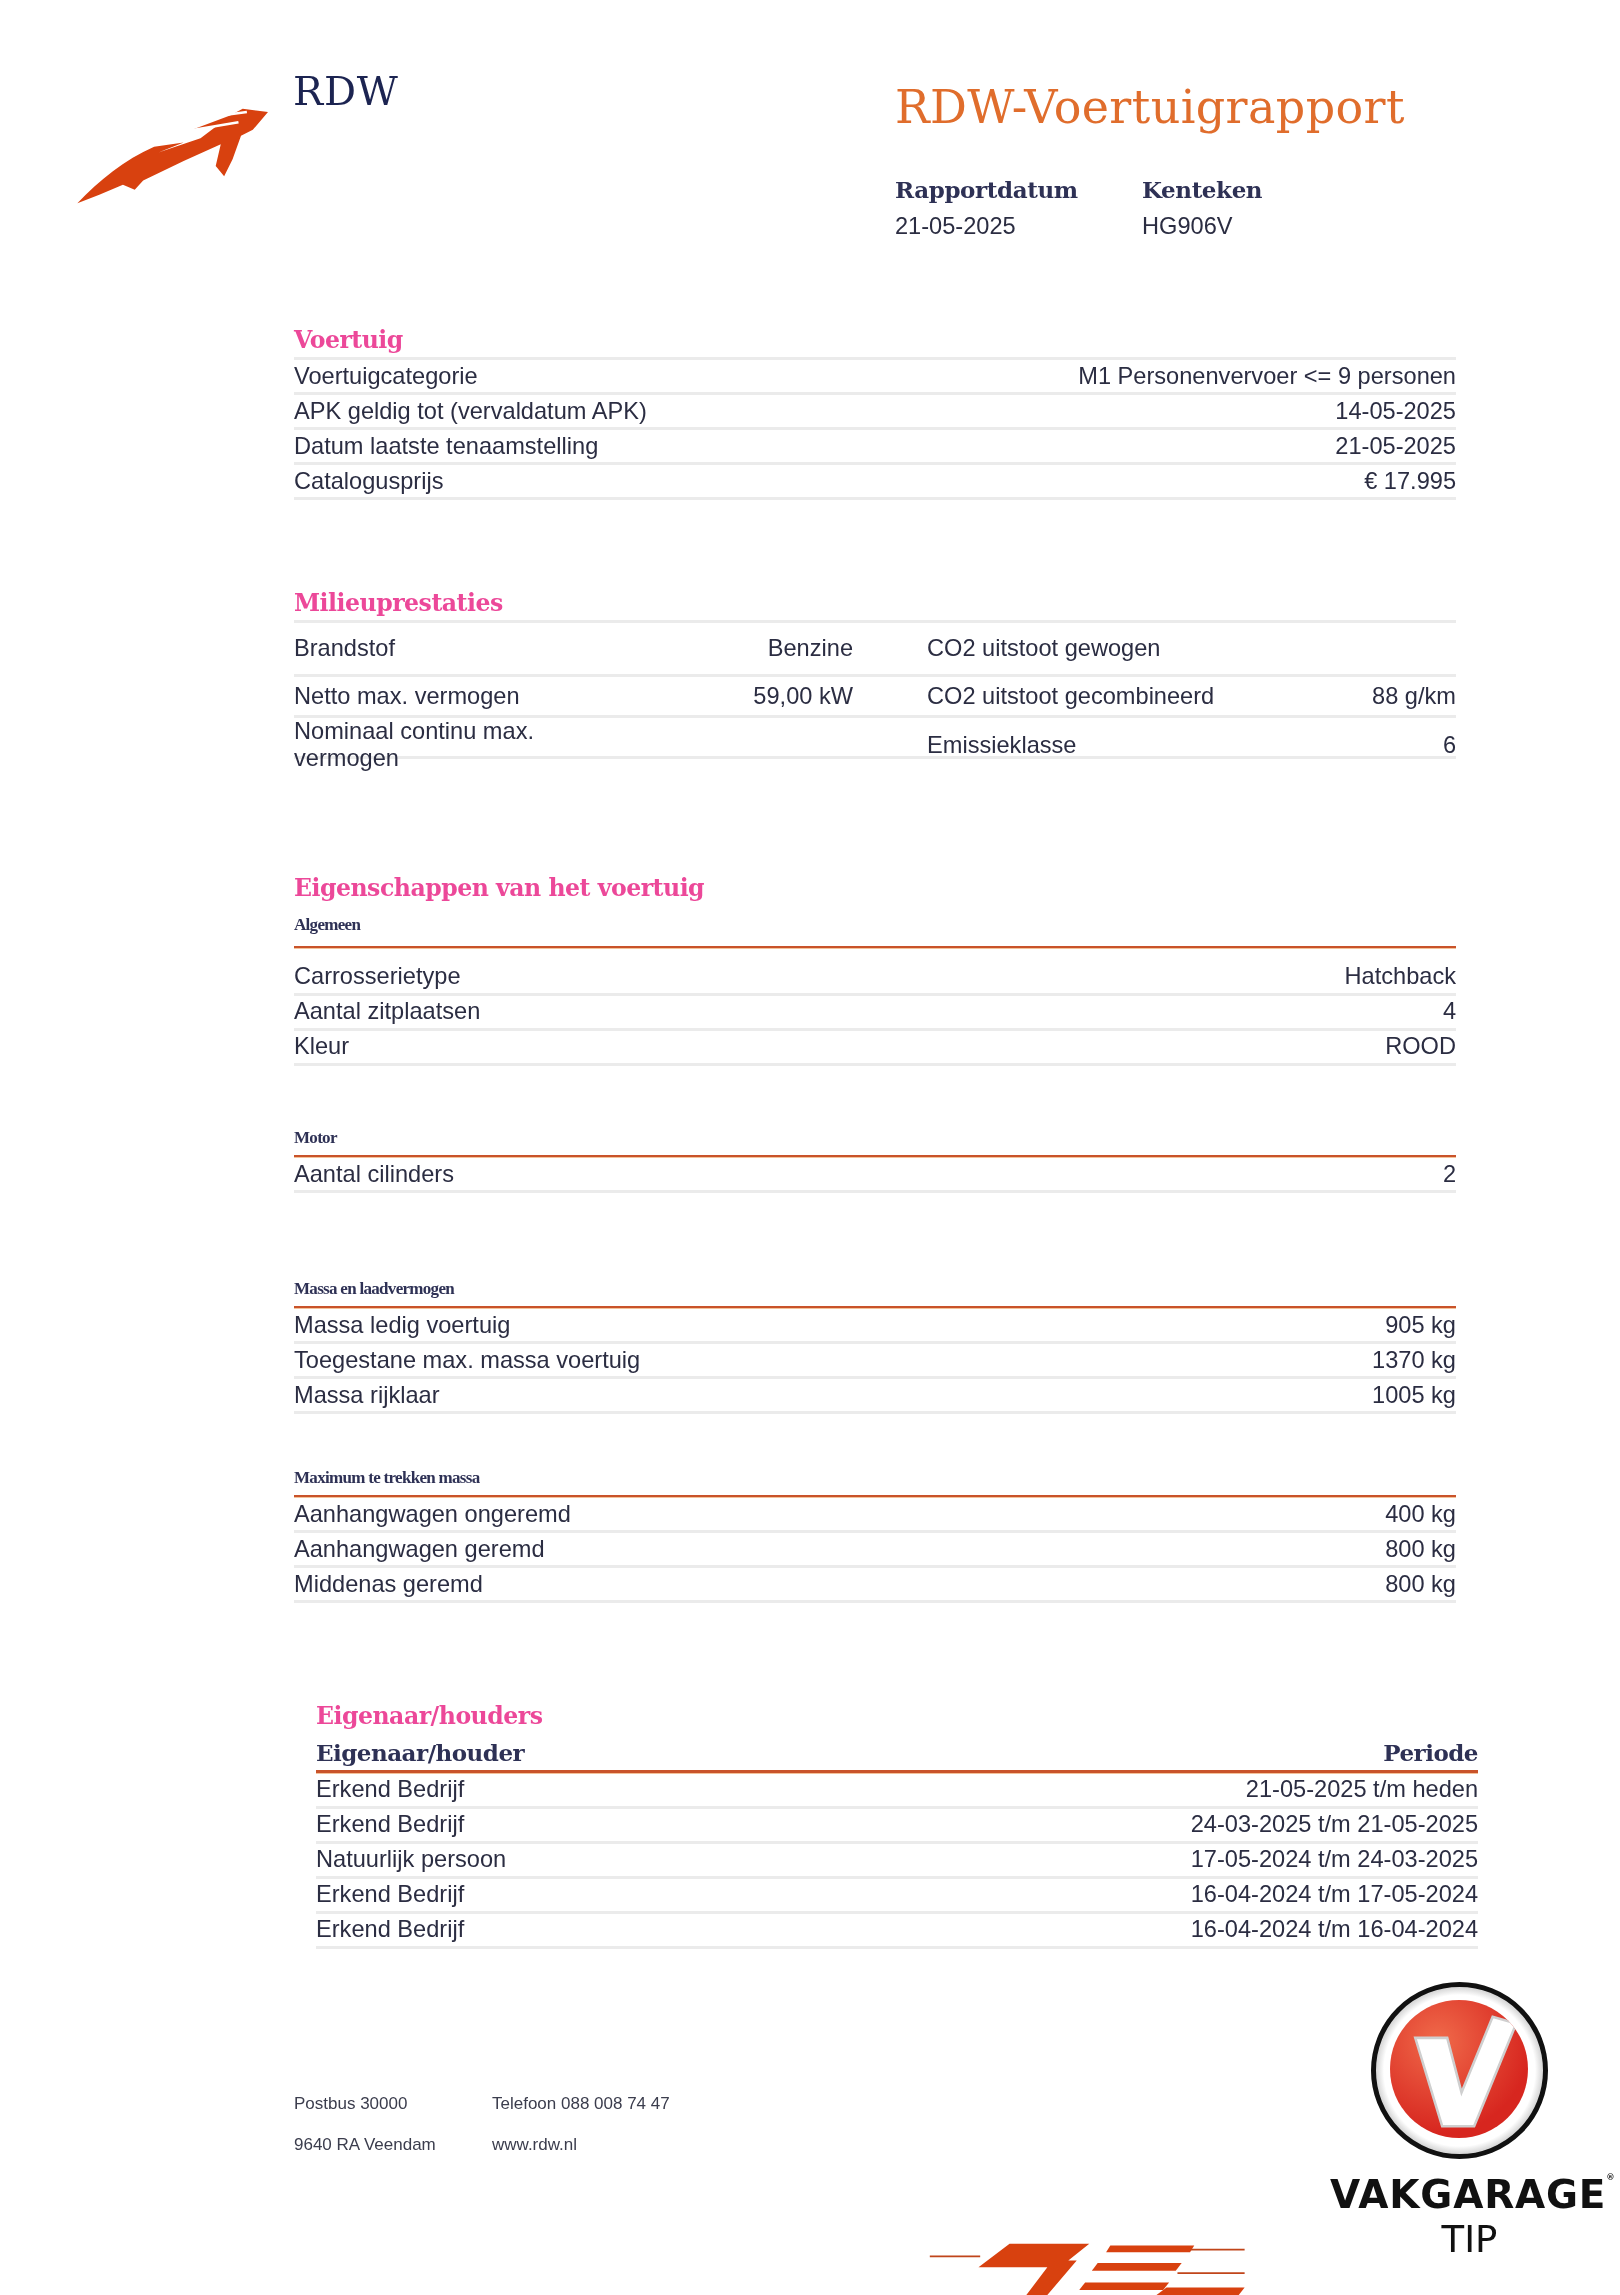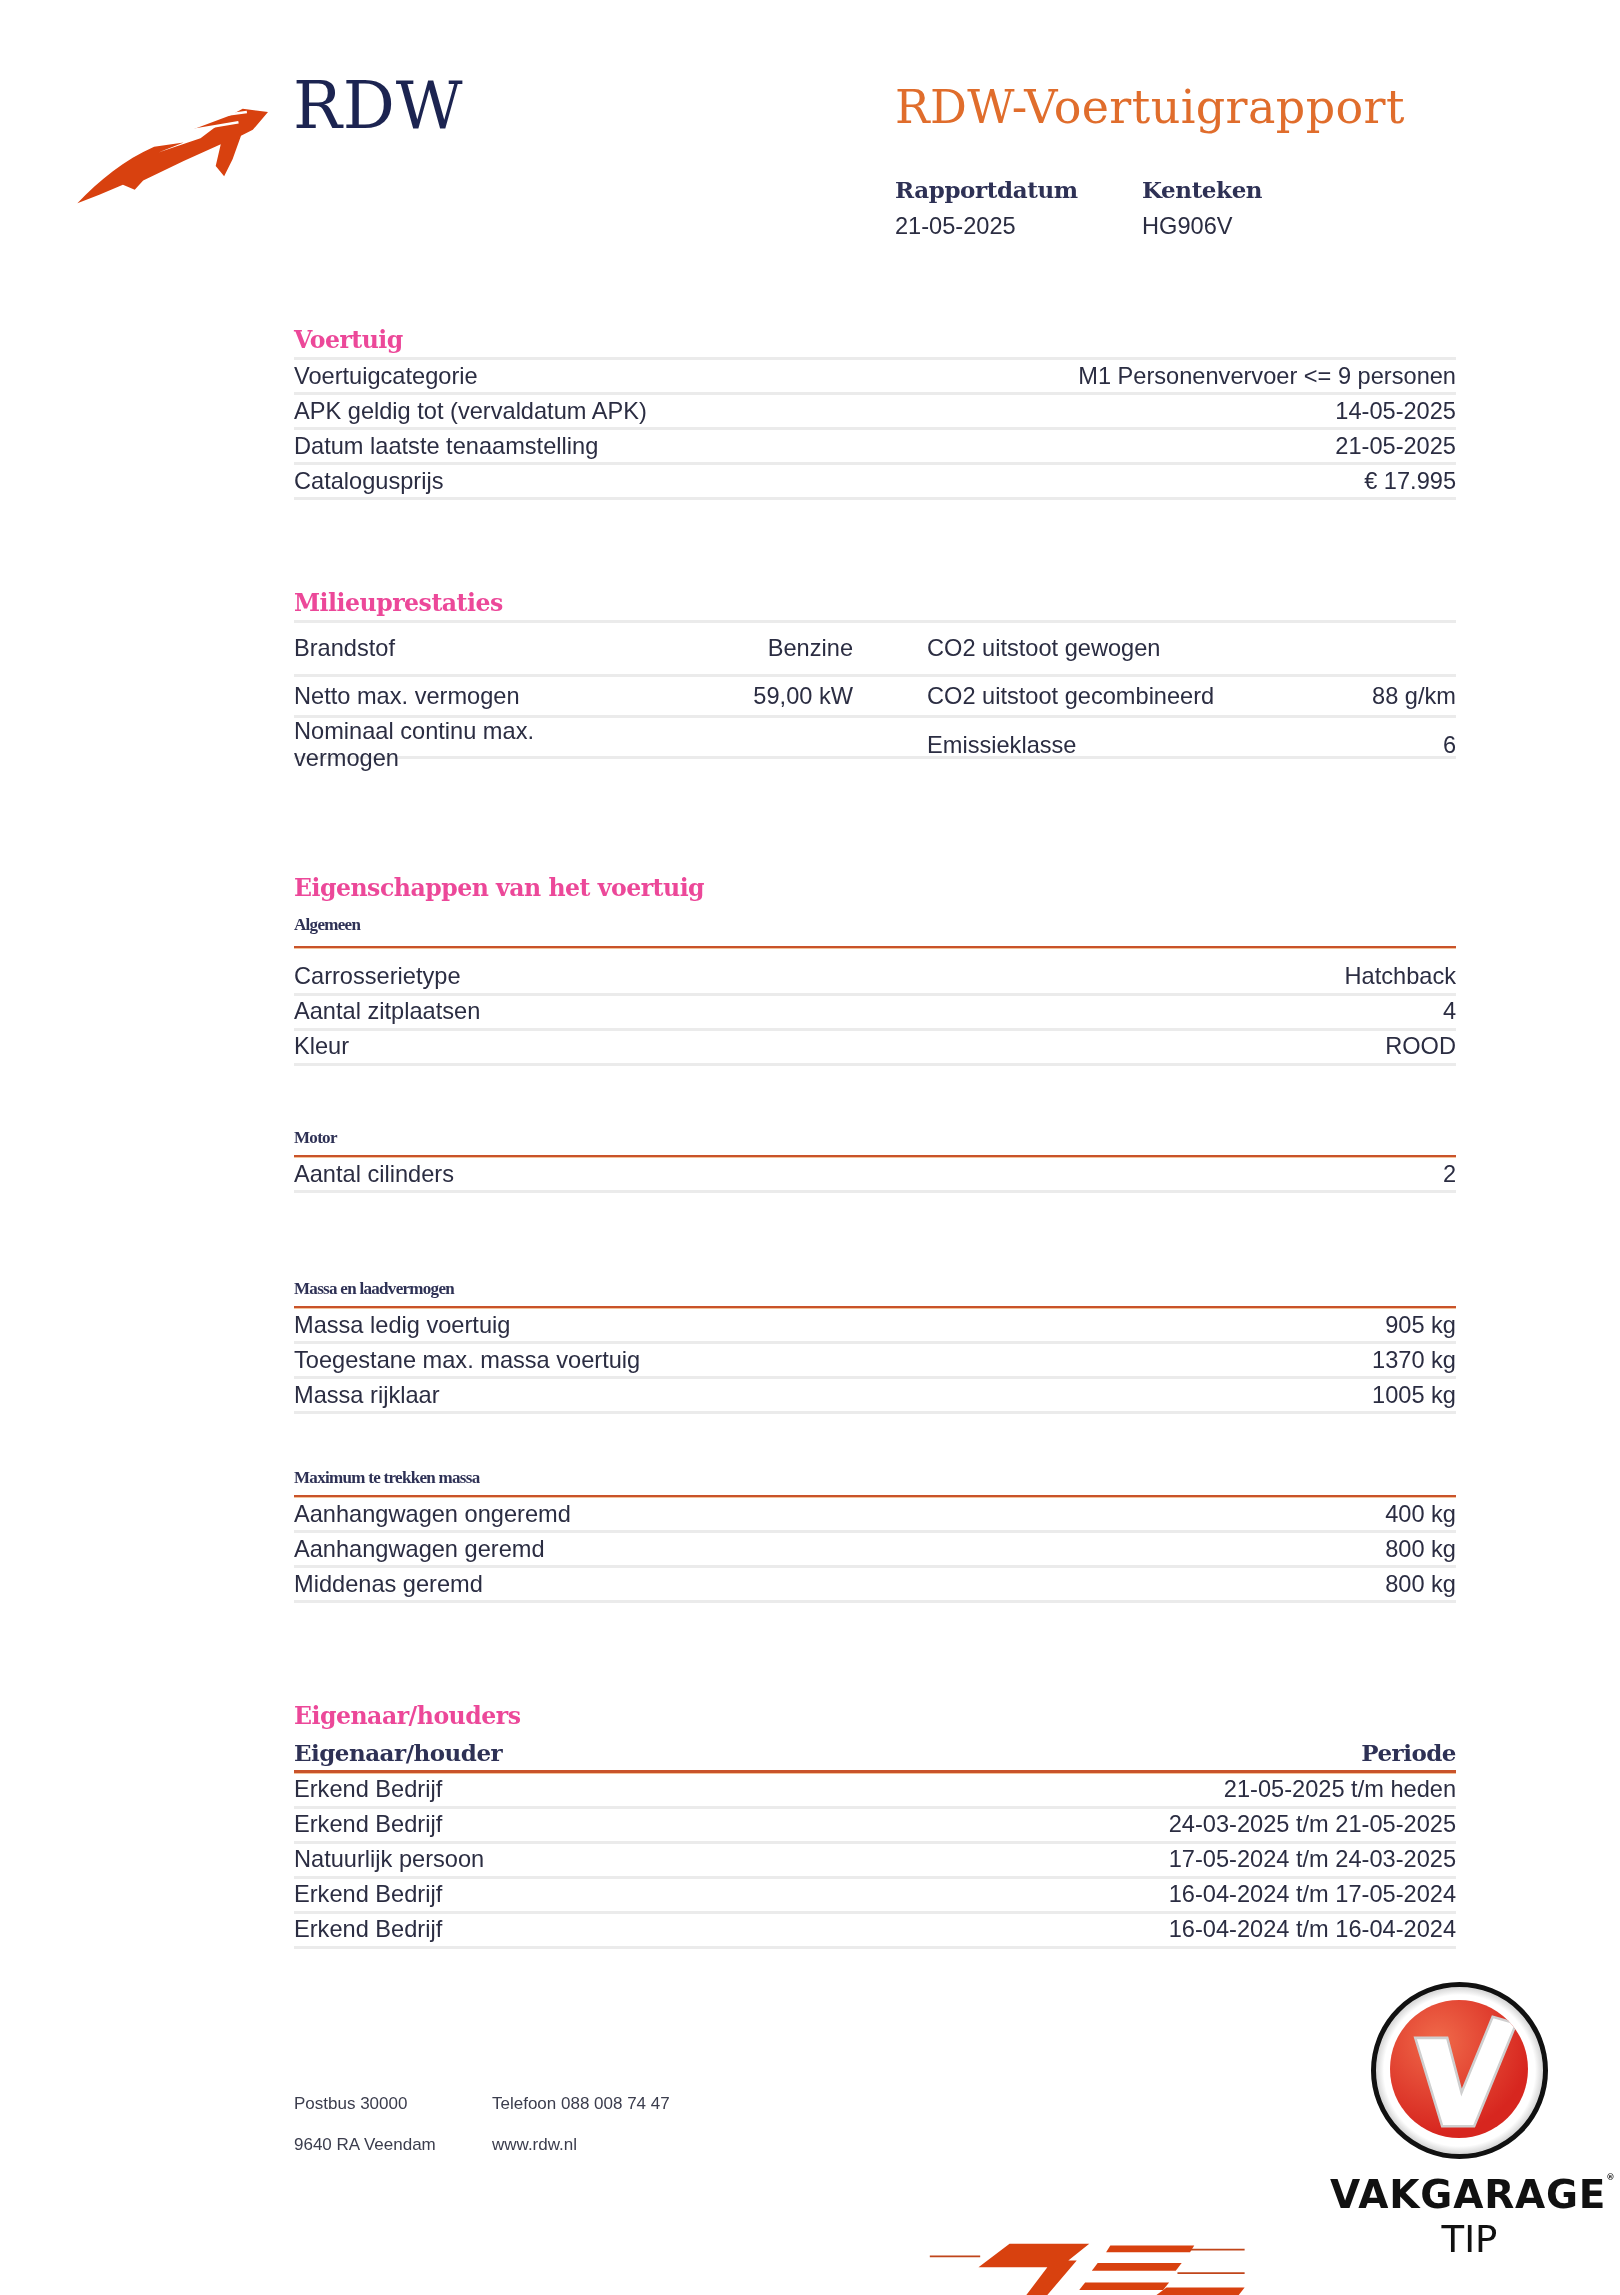--- a/index.html
+++ b/index.html
@@ -1,20 +1,20 @@
 <!DOCTYPE html>
 <html style="font-size:13.5px"><head>
   <meta charset="utf-8">
   <style>
     * { box-sizing: border-box; margin: 0; padding: 0; }
     html, body { width: 1621px; height: 2295px; background: #ffffff; overflow: hidden; }
     body { position: relative; font-family: "Liberation Sans", sans-serif; color: #2b2d42; }
 
     .logo-feather { position: absolute; left: 74px; top: 100px; width: 194px; height: 106px; }
-    .logo-text { position: absolute; left: 293px; top: 68px; font-family: "DejaVu Serif", serif; font-size: 65px; color: #1c2451; letter-spacing: 0.8px; font-weight: normal; }
+    .logo-text { position: absolute; left: 293px; top: 68px; font-family: "DejaVu Serif", serif; font-size: 40px; color: #1c2451; letter-spacing: 0.8px; font-weight: normal; }
 
     .report-title { position: absolute; left: 895px; top: 80px; font-family: "DejaVu Serif", serif; font-size: 46px; color: #e06d2c; letter-spacing: 0.4px; }
     .meta { position: absolute; top: 176px; }
     .meta-label { font-family: "DejaVu Serif", serif; font-weight: bold; font-size: 23px; color: #2e3155; letter-spacing: -0.4px; }
     .meta-value { font-size: 23.6px; color: #2b2d42; margin-top: 10px; }
     .meta-date { left: 895px; }
     .meta-plate { left: 1142px; }
 
     .section { position: absolute; left: 294px; width: 1162px; }
     .section-title { font-family: "DejaVu Serif", serif; font-weight: bold; font-size: 23.6px; color: #ec4899; letter-spacing: -0.5px; height: 34px; line-height: 34px; }
@@ -165,21 +165,21 @@
   <div class="row">
       <span>Aanhangwagen geremd</span>
       <span class="v">800 kg</span>
     </div>
   <div class="row">
       <span>Middenas geremd</span>
       <span class="v">800 kg</span>
     </div>
 </div>
 
-<div class="section" style="top:1699px;">
+<div class="section" style="top:1699px;margin-left:22px;">
   <div class="section-title">Eigenaar/houders</div>
   <div class="head-row" style="margin-top:3.4px;">
     <span class="sub-title serif">Eigenaar/houder</span>
     <span class="sub-title serif">Periode</span>
   </div>
   <div class="orange-rule"></div>
   <div class="row">
       <span>Erkend Bedrijf</span>
       <span class="v">21-05-2025 t/m heden</span>
     </div>

